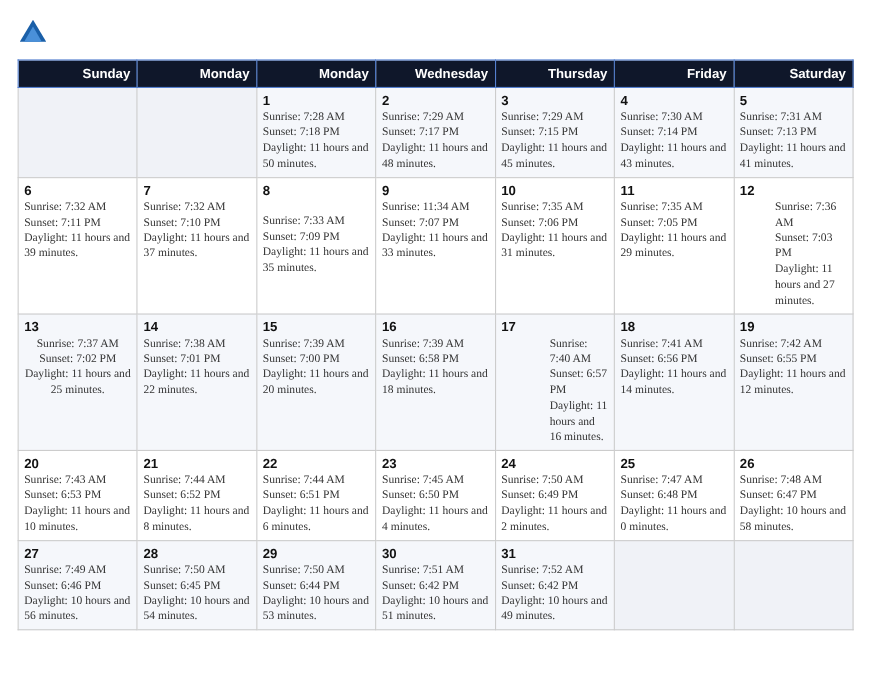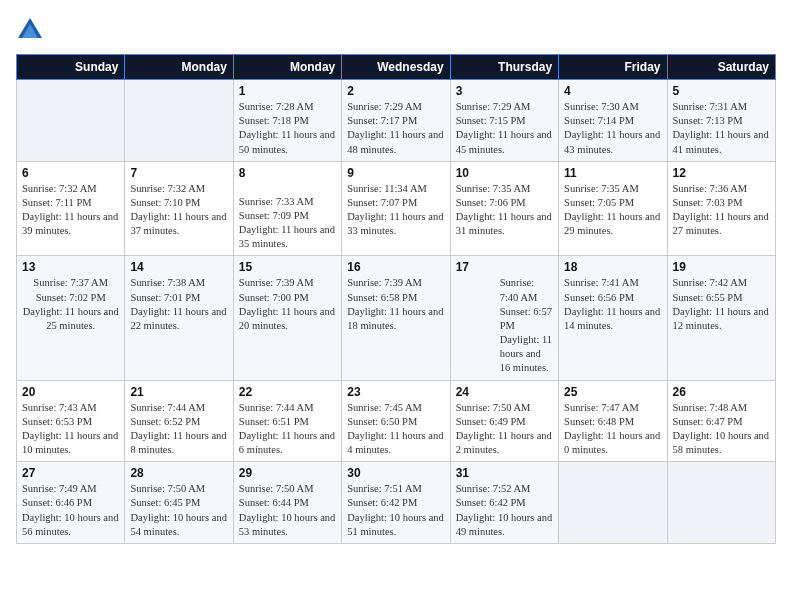--- a/index.html
+++ b/index.html
@@ -191,21 +191,21 @@
 Daylight: 11 hours and 31 minutes.</div>
         </td>
         <td>
           <div class="day-num">11</div>
           <div class="day-info" style="white-space: pre-line;">Sunrise: 7:35 AM
 Sunset: 7:05 PM
 Daylight: 11 hours and 29 minutes.</div>
         </td>
         <td>
           <div class="day-num">12</div>
-          <div class="day-info" style="white-space: pre-line;">Sunrise: 7:36 AM
+          <div class="day-info" style="white-space: pre-line; margin-left: 32px;">Sunrise: 7:36 AM
 Sunset: 7:03 PM
 Daylight: 11 hours and 27 minutes.</div>
         </td>
       </tr>
       <tr>
         <td>
           <div class="day-num">13</div>
           <div class="day-info" style="white-space: pre-line; text-align: center;">Sunrise: 7:37 AM
 Sunset: 7:02 PM
 Daylight: 11 hours and 25 minutes.</div>

